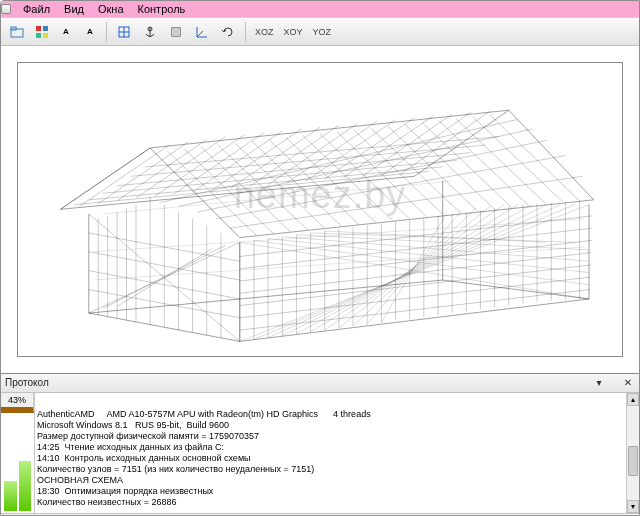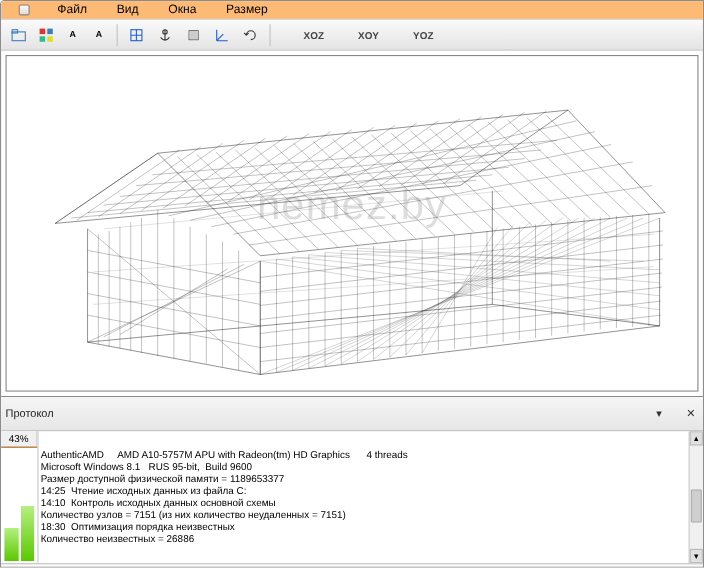--- a/index.html
+++ b/index.html
@@ -11,23 +11,23 @@
   height: 516px;
   overflow: hidden;
   display: flex;
   flex-direction: column;
   border: 1px solid #8c8c8c;
   border-top-left-radius: 4px;
 }
 .menubar {
   display: flex;
   align-items: center;
-  gap: 15px;
-  padding: 2px 16px;
-  background: #fdba74;
+  gap: 2px;
+  padding: 2px 0;
+  background: #f9a8d4;
   border-bottom: 1px solid #d0d0d0;
   height: 19px;
 }
 .menubar .dot {
   width: 10px; height: 10px;
   border: 1px solid #888;
   border-radius: 2px;
   background: linear-gradient(#fafafa,#dcdcdc);
   margin-right: 4px;
 }
@@ -44,25 +44,25 @@
 .tbtn {
   width: 24px; height: 24px;
   border: 1px solid transparent;
   border-radius: 2px;
   display: flex; align-items: center; justify-content: center;
   font-size: 13px;
   cursor: default;
 }
 .tsep { width: 1px; height: 20px; background: #c0c0c0; margin: 0 3px; }
 .tbtn.small-text { font-size: 8px; font-weight: bold; width: 22px; }
-.axisbtn { font-size: 9px; font-weight: bold; color: #444; padding: 0 3px; width: auto; margin-left: 21px; }
+.axisbtn { font-size: 9px; font-weight: normal; color: #444; padding: 0 3px; width: auto; }
 .viewport {
   flex: 1;
   border: 1px solid #888;
-  margin: 4px;
+  margin: 16px;
   background: #fff;
   position: relative;
 }
 .viewport svg { width: 100%; height: 100%; display: block; }
 .watermark {
   position: absolute;
   top: 45%; left: 50%;
   transform: translate(-50%,-50%);
   font-size: 38px;
   color: rgba(120,120,120,0.25);
@@ -70,21 +70,21 @@
   pointer-events: none;
   letter-spacing: 1px;
 }
 .protocol-panel {
   border-top: 1px solid #888;
   background: #fff;
 }
 .protocol-header {
   display: flex;
   align-items: center;
-  height: 31px;
+  height: 19px;
   background: linear-gradient(#f6f6f6,#e6e6e6);
   border-bottom: 1px solid #c0c0c0;
   padding: 0 4px;
   gap: 13px;
 }
 .protocol-header .title { flex: 1; font-size: 10px; color: #222; }
 .protocol-header .hbtn {
   width: 14px; height: 14px;
   display: flex; align-items: center; justify-content: center;
   font-size: 10px; color: #333;
@@ -99,21 +99,21 @@
   width: 34px;
   border-right: 1px solid #c8c8c8;
   position: relative;
   display: flex;
   flex-direction: column;
 }
 .progress-label {
   font-size: 9px;
   text-align: center;
   padding: 2px 1px;
-  border-bottom: 1px solid #a16207;
+  border-bottom: 6px solid #a16207;
   border-right: 1px solid #ccc;
   background: #f0f0f0;
 }
 .progress-bars {
   flex: 1;
   display: flex;
   align-items: flex-end;
   gap: 2px;
   padding: 0 3px 2px;
 }
@@ -158,21 +158,21 @@
 .statusbar .sslot { margin-left: 28px; color: #666; font-size: 14px; }
 </style>
 </head>
 <body>
 
 <div class="menubar">
   <div class="dot"></div>
   <div class="mitem">Файл</div>
   <div class="mitem">Вид</div>
   <div class="mitem">Окна</div>
-  <div class="mitem">Размер</div>
+  <div class="mitem">Контроль</div>
 </div>
 
 <div class="toolbar">
   <div class="tbtn">
     <svg width="14" height="14" viewBox="0 0 14 14">
         <rect x="1" y="4" width="12" height="8" fill="none" stroke="#3a7fbf" stroke-width="1"></rect>
         <rect x="1" y="2" width="5" height="3" fill="none" stroke="#3a7fbf" stroke-width="1"></rect>
       </svg>
   </div>
   <div class="tbtn small-text">
@@ -411,24 +411,25 @@
       <div class="progress-label">43%</div>
       <div class="progress-bars">
         <div class="pbar b1"></div>
         <div class="pbar b2"></div>
       </div>
     </div>
     <div class="log-area">
       <div id="log-lines">
           <div class="log-line">AuthenticAMD     AMD A10-5757M APU with Radeon(tm) HD Graphics      4 threads</div>
           <div class="log-line">Microsoft Windows 8.1   RUS 95-bit,  Build 9600</div>
-          <div class="log-line">Размер доступной физической памяти = 1189653377</div>
+          <div class="log-line">Размер доступной физической памяти = 1759070357</div>
           <div class="log-line">14:25  Чтение исходных данных из файла C:</div>
           <div class="log-line">14:10  Контроль исходных данных основной схемы</div>
           <div class="log-line">Количество узлов = 7151 (из них количество неудаленных = 7151)</div>
+          <div class="log-line">ОСНОВНАЯ СХЕМА</div>
           <div class="log-line">18:30  Оптимизация порядка неизвестных</div>
           <div class="log-line">Количество неизвестных = 26886</div>
         </div>
       <div class="vscroll">
         <div class="sbtn">▴</div>
         <div class="strack">
           <div class="sthumb"></div>
         </div>
         <div class="sbtn">▾</div>
       </div>

